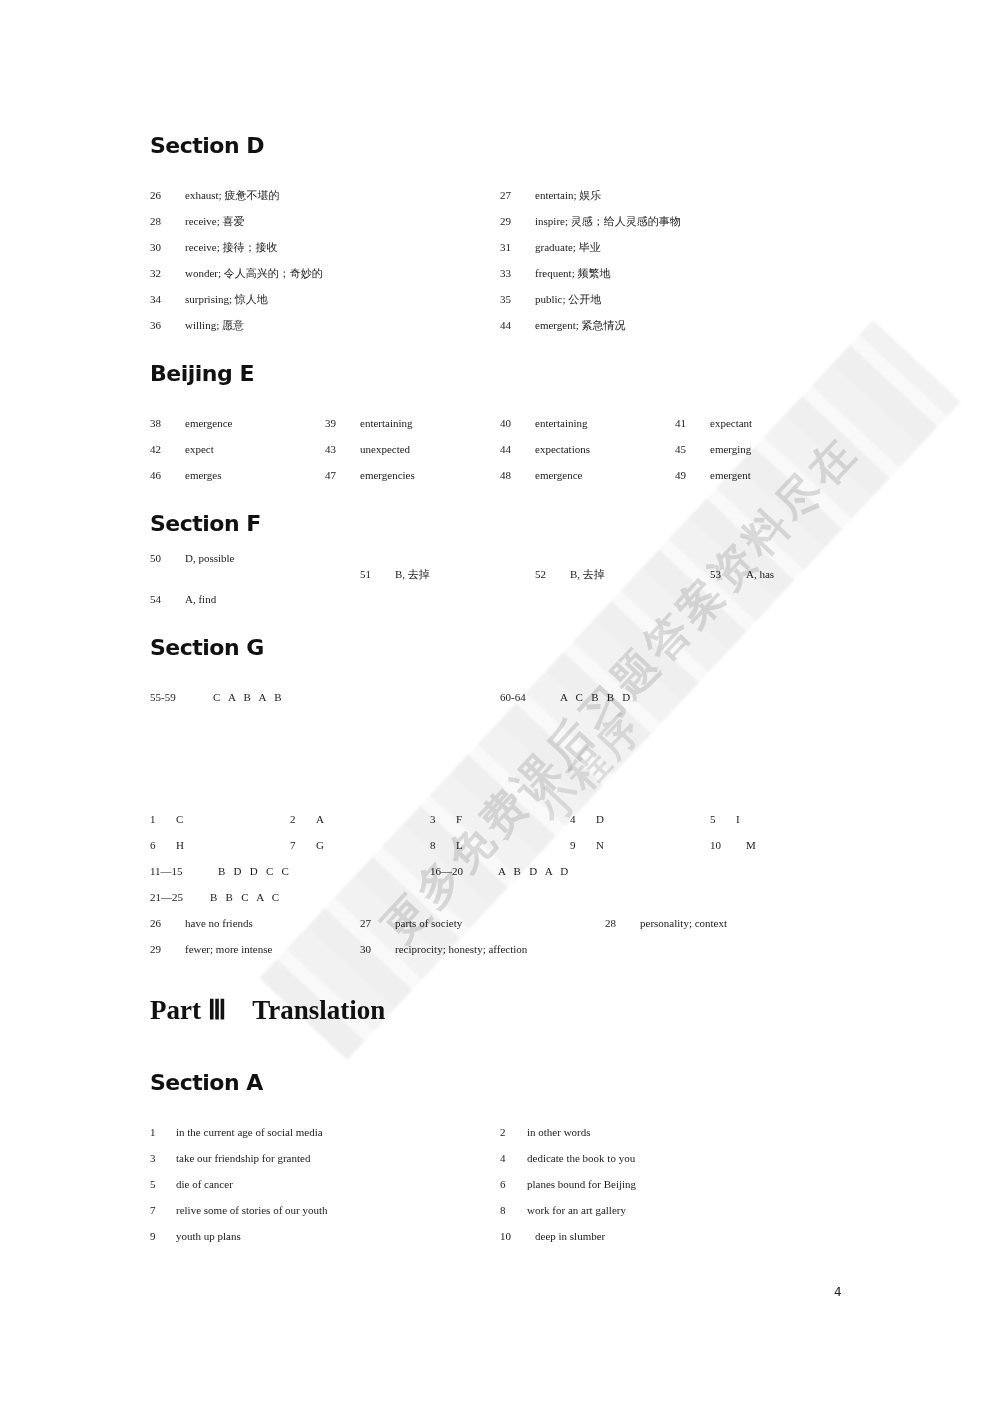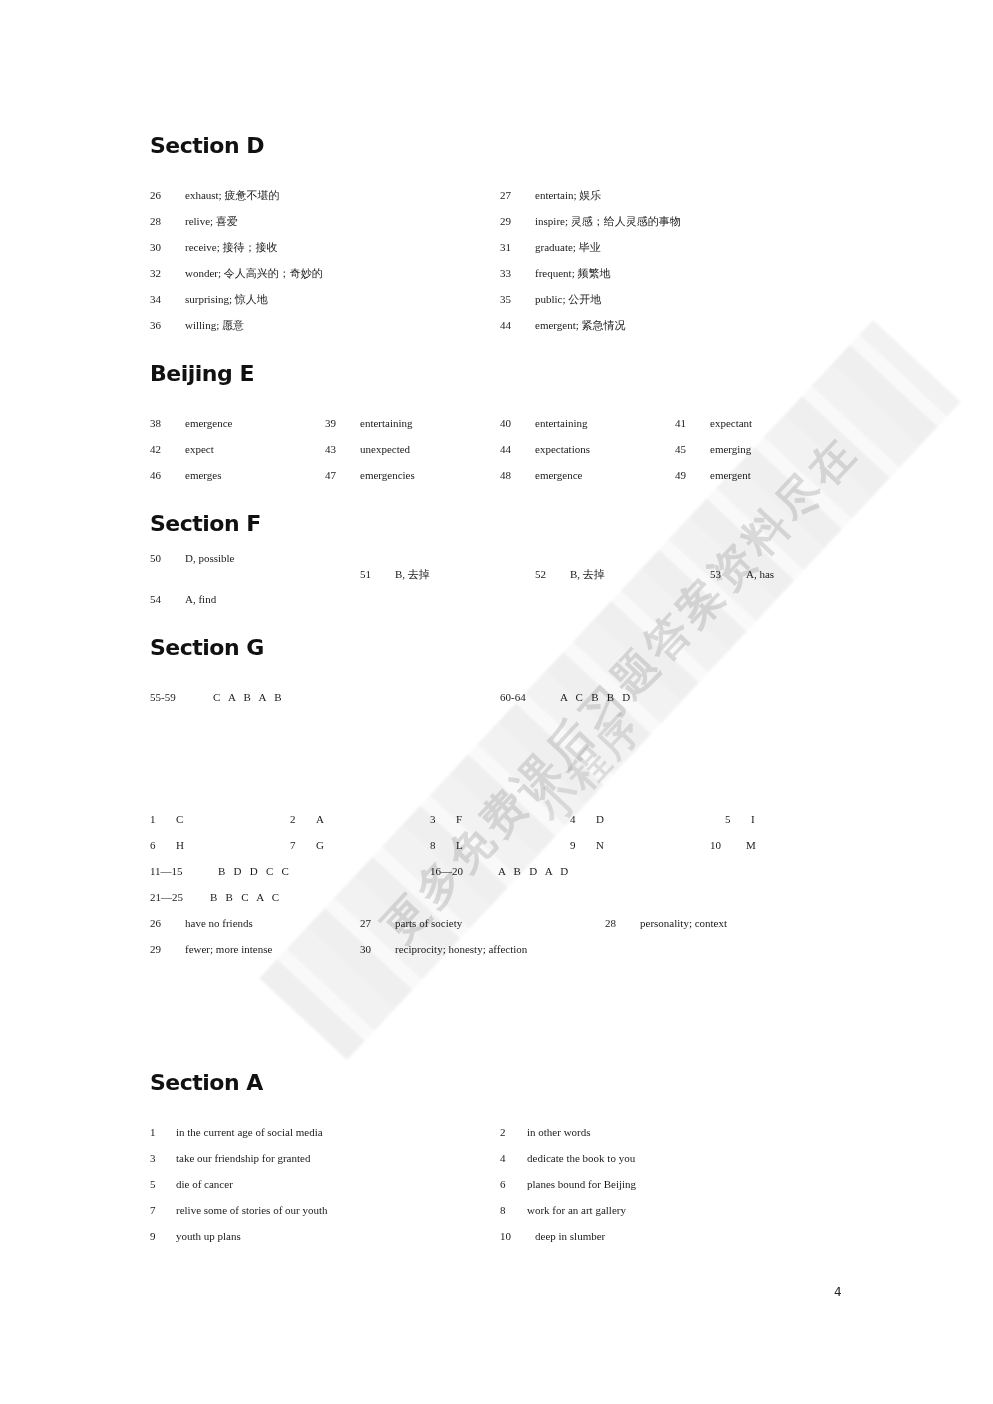--- a/index.html
+++ b/index.html
@@ -39,21 +39,21 @@
     <div class="wm-text">更多免费课后习题答案资料尽在</div>
     <div class="wm-text2">小程序</div>
   </div>
 
   <div class="content">
 
     <div class="section-title" style="top:133px">Section D</div>
 
     <div class="row" style="left:150px;top:185px"><span class="num" style="width:35px">26</span><span>exhaust; 疲惫不堪的</span></div>
     <div class="row" style="left:500px;top:185px"><span class="num" style="width:35px">27</span><span>entertain; 娱乐</span></div>
-    <div class="row" style="left:150px;top:211px"><span class="num" style="width:35px">28</span><span>relive; 喜爱</span></div>
+    <div class="row" style="left:150px;top:211px"><span class="num" style="width:35px">28</span><span>receive; 喜爱</span></div>
     <div class="row" style="left:500px;top:211px"><span class="num" style="width:35px">29</span><span>inspire; 灵感；给人灵感的事物</span></div>
     <div class="row" style="left:150px;top:237px"><span class="num" style="width:35px">30</span><span>receive; 接待；接收</span></div>
     <div class="row" style="left:500px;top:237px"><span class="num" style="width:35px">31</span><span>graduate; 毕业</span></div>
     <div class="row" style="left:150px;top:263px"><span class="num" style="width:35px">32</span><span>wonder; 令人高兴的；奇妙的</span></div>
     <div class="row" style="left:500px;top:263px"><span class="num" style="width:35px">33</span><span>frequent; 频繁地</span></div>
     <div class="row" style="left:150px;top:289px"><span class="num" style="width:35px">34</span><span>surprising; 惊人地</span></div>
     <div class="row" style="left:500px;top:289px"><span class="num" style="width:35px">35</span><span>public; 公开地</span></div>
     <div class="row" style="left:150px;top:315px"><span class="num" style="width:35px">36</span><span>willing; 愿意</span></div>
     <div class="row" style="left:500px;top:315px"><span class="num" style="width:35px">44</span><span>emergent; 紧急情况</span></div>
 
@@ -83,37 +83,38 @@
     <div class="section-title" style="top:635px">Section G</div>
 
     <div class="row" style="left:150px;top:687px;white-space:pre"><span class="num" style="width:63px">55-59</span><span>C   A   B   A   B</span></div>
     <div class="row" style="left:500px;top:687px;white-space:pre"><span class="num" style="width:60px">60-64</span><span>A   C   B   B   D</span></div>
 
 
     <div class="row" style="left:150px;top:809px"><span class="num" style="width:26px">1</span><span>C</span></div>
     <div class="row" style="left:290px;top:809px"><span class="num" style="width:26px">2</span><span>A</span></div>
     <div class="row" style="left:430px;top:809px"><span class="num" style="width:26px">3</span><span>F</span></div>
     <div class="row" style="left:570px;top:809px"><span class="num" style="width:26px">4</span><span>D</span></div>
-    <div class="row" style="left:725px;top:809px"><span class="num" style="width:26px">5</span><span>I</span></div>
+    <div class="row" style="left:710px;top:809px"><span class="num" style="width:26px">5</span><span>I</span></div>
     <div class="row" style="left:150px;top:835px"><span class="num" style="width:26px">6</span><span>H</span></div>
     <div class="row" style="left:290px;top:835px"><span class="num" style="width:26px">7</span><span>G</span></div>
     <div class="row" style="left:430px;top:835px"><span class="num" style="width:26px">8</span><span>L</span></div>
     <div class="row" style="left:570px;top:835px"><span class="num" style="width:26px">9</span><span>N</span></div>
     <div class="row" style="left:710px;top:835px"><span class="num" style="width:36px">10</span><span>M</span></div>
 
     <div class="row" style="left:150px;top:861px;white-space:pre"><span class="num" style="width:68px">11—15</span><span>B   D   D   C   C</span></div>
     <div class="row" style="left:430px;top:861px;white-space:pre"><span class="num" style="width:68px">16—20</span><span>A   B   D   A   D</span></div>
     <div class="row" style="left:150px;top:887px;white-space:pre"><span class="num" style="width:60px">21—25</span><span>B   B   C   A   C</span></div>
 
     <div class="row" style="left:150px;top:913px"><span class="num" style="width:35px">26</span><span>have no friends</span></div>
     <div class="row" style="left:360px;top:913px"><span class="num" style="width:35px">27</span><span>parts of society</span></div>
     <div class="row" style="left:605px;top:913px"><span class="num" style="width:35px">28</span><span>personality; context</span></div>
     <div class="row" style="left:150px;top:939px"><span class="num" style="width:35px">29</span><span>fewer; more intense</span></div>
     <div class="row" style="left:360px;top:939px"><span class="num" style="width:35px">30</span><span>reciprocity; honesty; affection</span></div>
 
+    <div class="part-title" style="top:994px"><span>Part Ⅲ</span><span class="gap"></span><span>Translation</span></div>
 
     <div class="section-title" style="top:1070px">Section A</div>
 
     <div class="row" style="left:150px;top:1122px"><span class="num" style="width:26px">1</span><span>in the current age of social media</span></div>
     <div class="row" style="left:500px;top:1122px"><span class="num" style="width:27px">2</span><span>in other words</span></div>
     <div class="row" style="left:150px;top:1148px"><span class="num" style="width:26px">3</span><span>take our friendship for granted</span></div>
     <div class="row" style="left:500px;top:1148px"><span class="num" style="width:27px">4</span><span>dedicate the book to you</span></div>
     <div class="row" style="left:150px;top:1174px"><span class="num" style="width:26px">5</span><span>die of cancer</span></div>
     <div class="row" style="left:500px;top:1174px"><span class="num" style="width:27px">6</span><span>planes bound for Beijing</span></div>
     <div class="row" style="left:150px;top:1200px"><span class="num" style="width:26px">7</span><span>relive some of stories of our youth</span></div>

